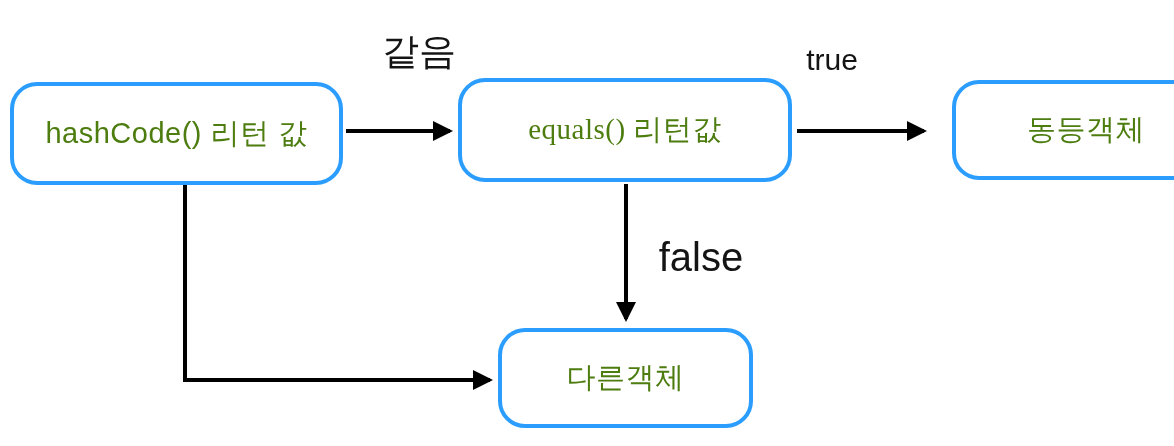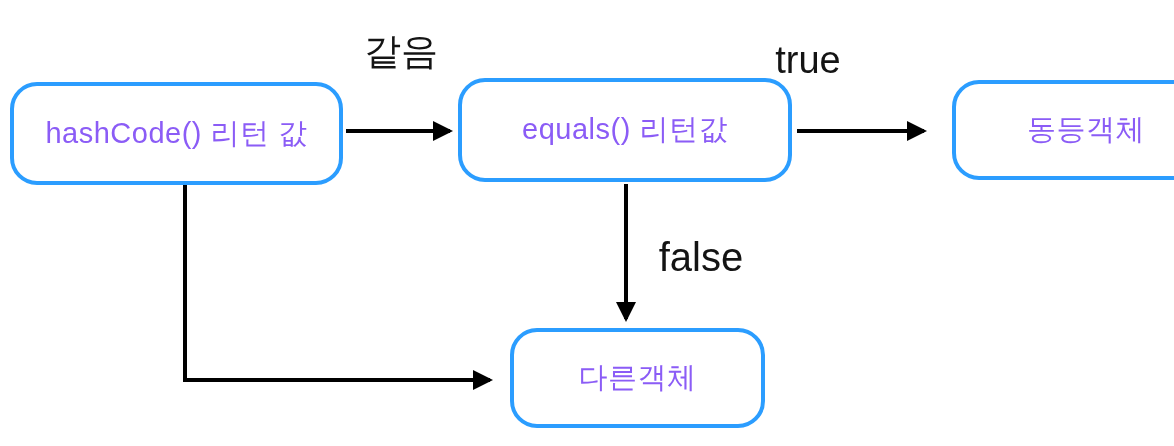--- a/index.html
+++ b/index.html
@@ -25,37 +25,37 @@
   .node {
     position: absolute;
     box-sizing: border-box;
     border: 4px solid #2b9dff;
     border-radius: 27px;
     background: #ffffff;
     display: flex;
     align-items: center;
     justify-content: center;
     font-size: 29px;
-    color: #8b5cf6;
+    color: #4d7c0f;
     white-space: nowrap;
     letter-spacing: 0.5px;
   }
   #node-hashcode       { left: 10px;  top: 82px;  width: 333px; height: 103px; }
-  #node-equals         { left: 458px; top: 78px;  width: 334px; height: 104px; }
+  #node-equals         { left: 458px; top: 78px;  width: 334px; height: 104px; font-family: Liberation Serif, serif; }
   #node-equal-object   { left: 952px; top: 80px;  width: 268px; height: 100px; }
-  #node-different-object { left: 498px; top: 328px; width: 255px; height: 100px; margin-left: 12px; }
+  #node-different-object { left: 498px; top: 328px; width: 255px; height: 100px; }
 
   .edge-label {
     position: absolute;
     transform: translate(-50%, -50%);
     color: #141414;
     white-space: nowrap;
   }
-  #label-same      { left: 401px; top: 52px;  font-size: 37px; }
-  #label-true      { left: 808px; top: 60px;  font-size: 38px; }
+  #label-same      { left: 419px; top: 52px;  font-size: 37px; }
+  #label-true      { left: 832px; top: 60px;  font-size: 30px; }
   #label-false     { left: 701px; top: 257px; font-size: 40px; }
   #label-different { left: 117px; top: 295px; font-size: 37px; }
 </style>
 </head>
 <body>
 
 <div class="canvas">
 
   <svg class="arrow-layer" viewBox="0 0 1174 446" xmlns="http://www.w3.org/2000/svg">
     <defs>

